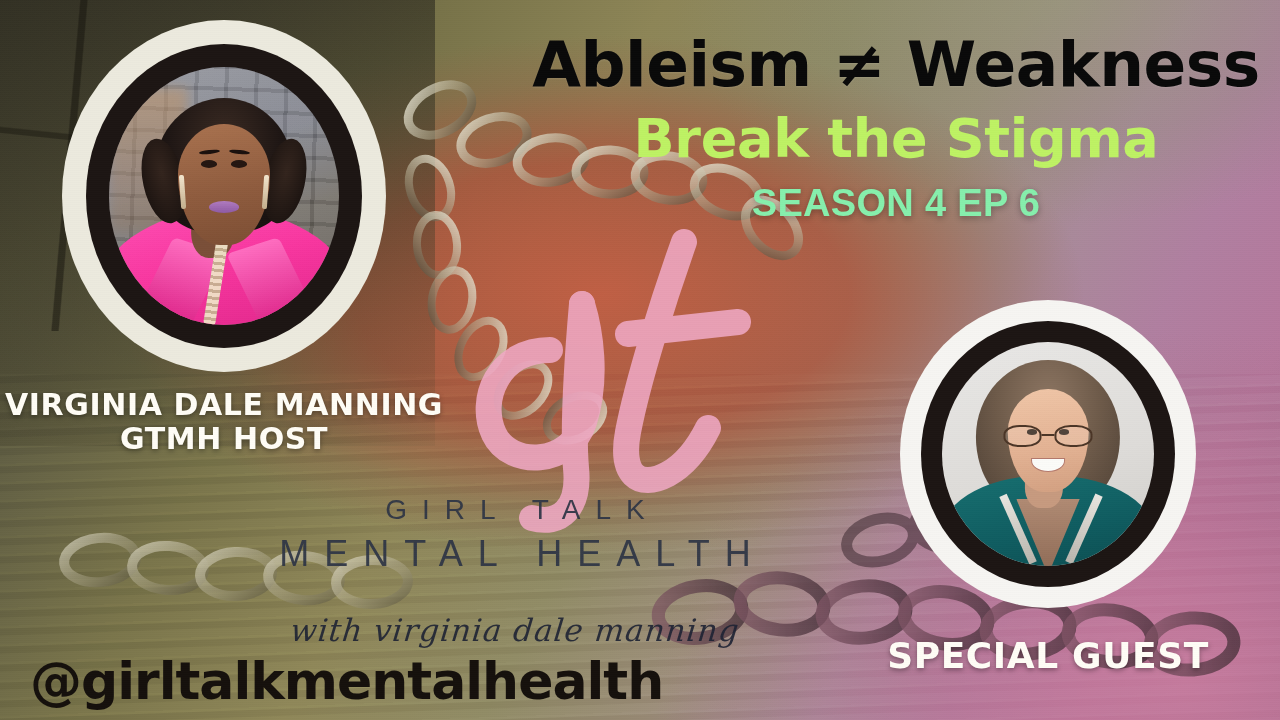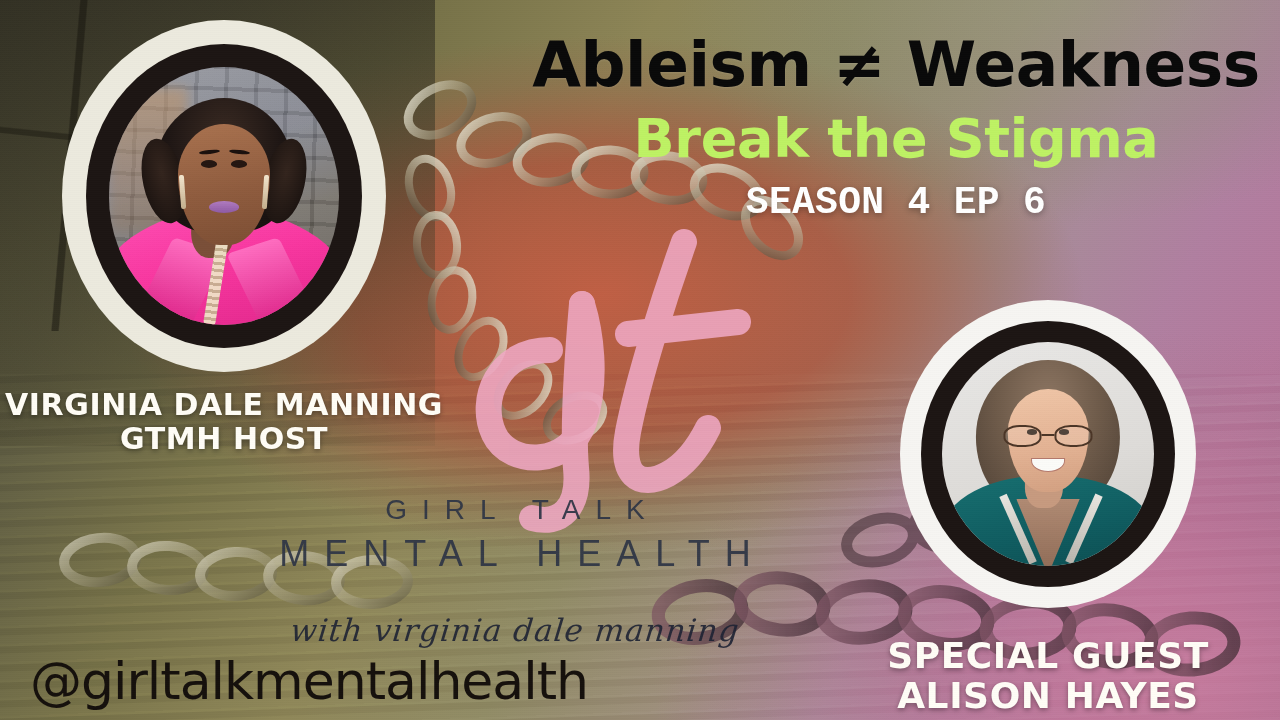--- a/index.html
+++ b/index.html
@@ -156,25 +156,25 @@
     font-family: "DejaVu Sans", sans-serif;
     font-weight: bold;
     font-size: 54px;
     line-height: 66px;
     color: #bef264;
     letter-spacing: -0.3px;
     margin-top: 4px;
     white-space: nowrap;
   }
   .title-line-3 {
-    font-family: Liberation Mono, monospace;
+    font-family: Liberation Sans, sans-serif;
     font-weight: bold;
     font-size: 38px;
     line-height: 50px;
-    color: #ffffff;
+    color: #86efac;
     letter-spacing: 0.3px;
     margin-top: 6px;
     white-space: nowrap;
     text-shadow: 0 2px 6px rgba(0,0,0,0.30);
   }
 
   
   .portrait {
     position: absolute;
     border-radius: 50%;
@@ -424,21 +424,21 @@
   #guest-caption {
     left: 880px; top: 636px; width: 336px;
     font-size: 36px;
   }
 
   
   #handle {
     position: absolute;
     left: 30px; top: 651px;
     font-family: "DejaVu Sans", sans-serif;
-    font-weight: normal;
+    font-weight: bold;
     font-size: 52px;
     line-height: 60px;
     color: #15100c;
     letter-spacing: -1px;
     white-space: nowrap;
   }
 
   .grain {
     position: absolute;
     inset: 0;
@@ -585,19 +585,18 @@
           <div class="guest-bridge"></div>
           <div class="guest-lens r"></div>
         </div>
         <div class="guest-smile"></div>
       </div>
     </div>
   </div>
 
   <div class="caption" id="guest-caption">
     <div>SPECIAL GUEST</div>
-    <div>ALISON HAYES</div>
   </div>
 
   <div id="handle">@girltalkmentalhealth</div>
 
   <div class="grain"></div>
 </div>
 
 </body></html>

